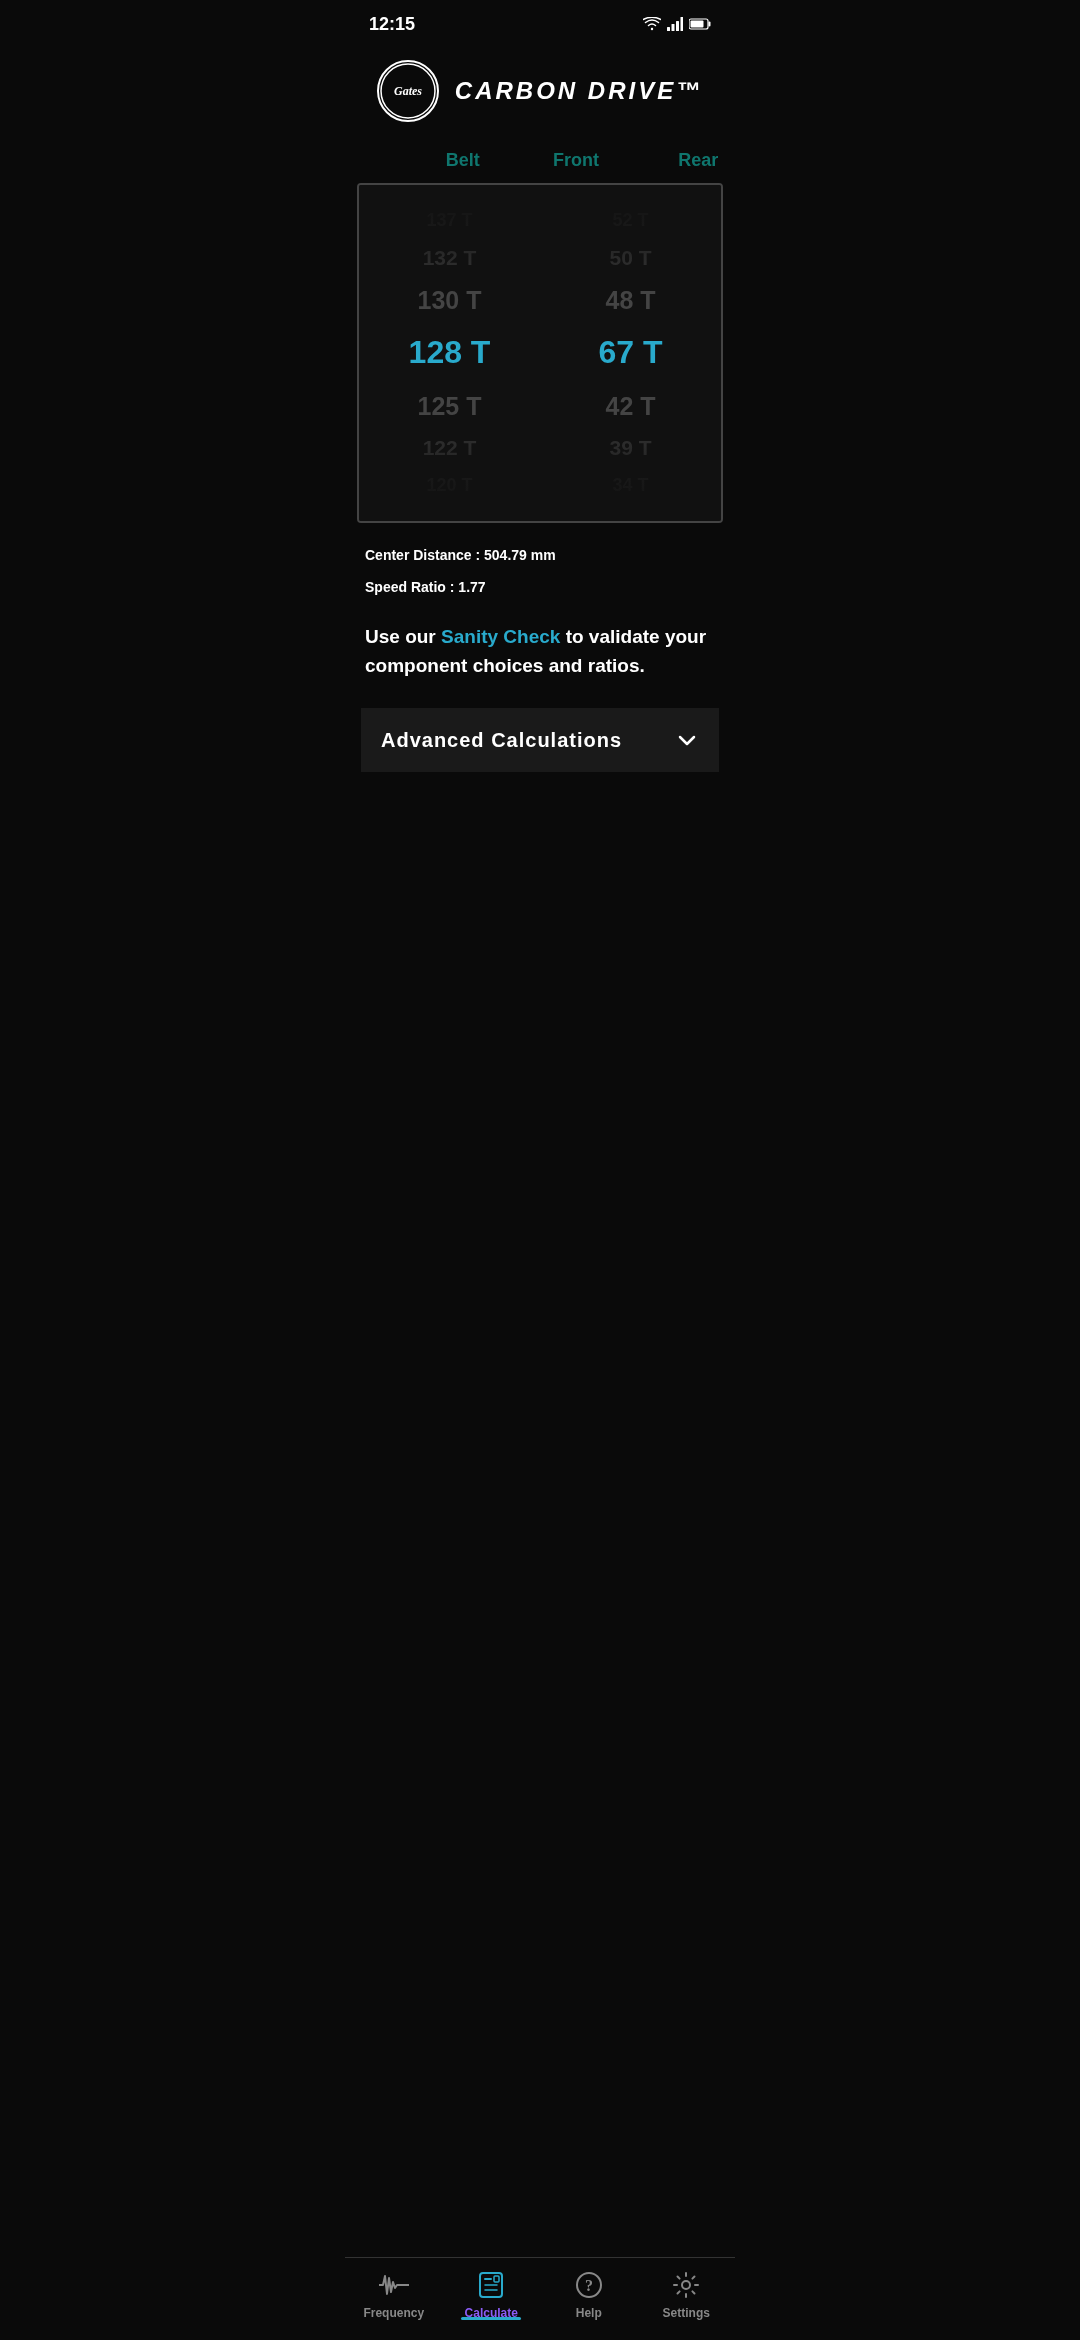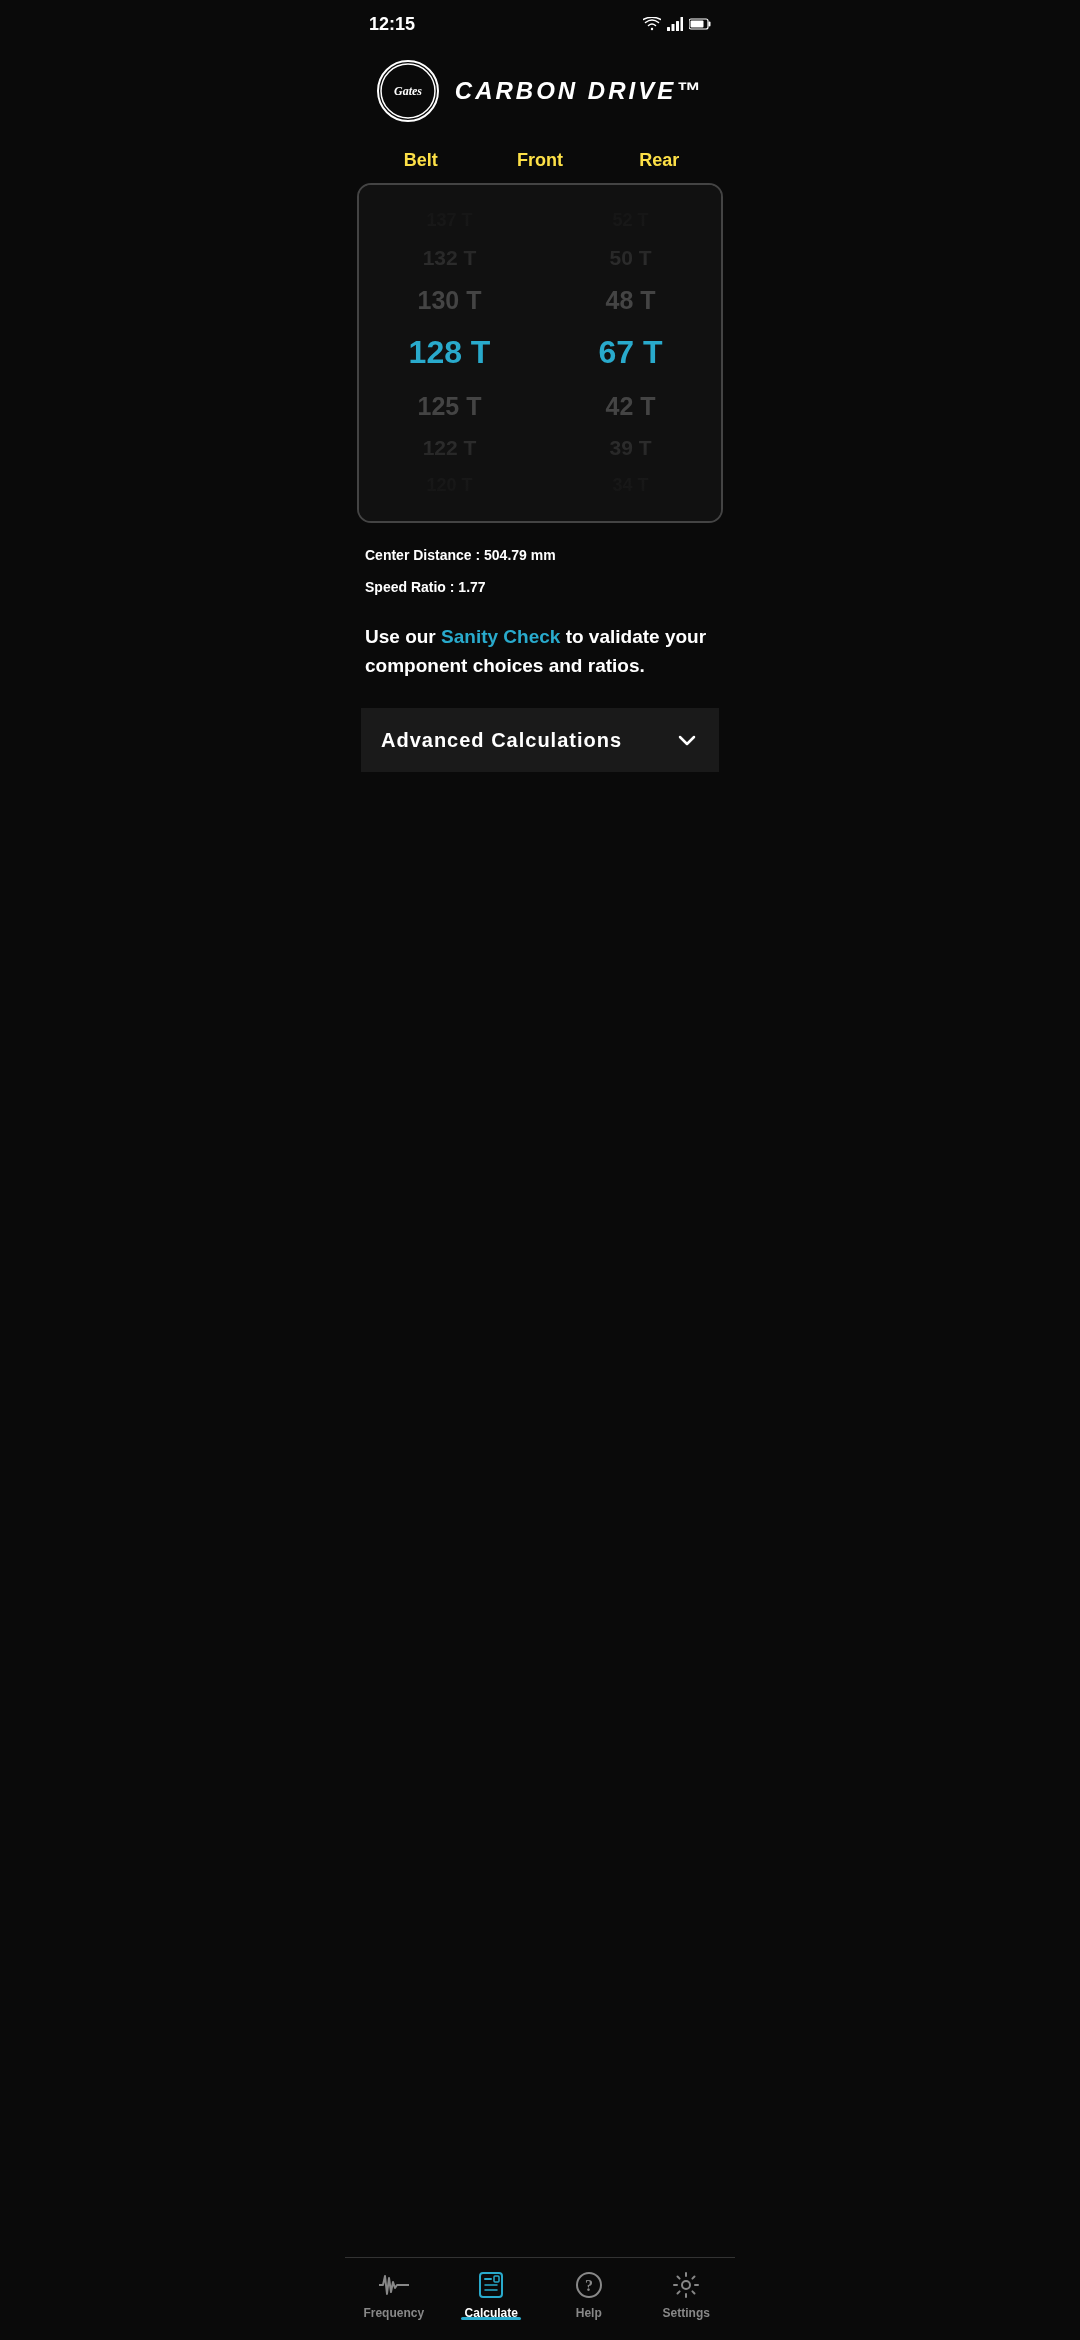--- a/index.html
+++ b/index.html
@@ -83,30 +83,30 @@
     .column-headers {
       display: flex;
       justify-content: space-around;
       padding: 8px 16px;
       margin-bottom: 4px;
     }
 
     .col-header {
       font-size: 18px;
       font-weight: 700;
-      color: #fde047;
-      text-align: center;
+      color: #0f766e;
+      text-align: right;
       width: 33%;
     }
 
     
     .picker-container {
       margin: 0 12px;
       border: 2px solid #444444;
-      border-radius: 14px;
+      border-radius: 4px;
       background-color: #111111;
       overflow: hidden;
       position: relative;
       height: 340px;
     }
 
     .picker-grid {
       display: flex;
       height: 100%;
       position: relative;
@@ -418,21 +418,21 @@
   <div class="nav-item active">
     <div class="nav-icon">
       <svg width="26" height="28" viewBox="0 0 26 28" fill="none">
         <rect x="2" y="2" width="22" height="24" rx="3" stroke="#29aacc" stroke-width="2"></rect>
         <line x1="7" y1="8" x2="13" y2="8" stroke="#29aacc" stroke-width="2" stroke-linecap="round"></line>
         <line x1="7" y1="14" x2="19" y2="14" stroke="#29aacc" stroke-width="1.5" stroke-linecap="round"></line>
         <line x1="7" y1="19" x2="19" y2="19" stroke="#29aacc" stroke-width="1.5" stroke-linecap="round"></line>
         <rect x="16" y="5" width="5" height="6" rx="1" stroke="#29aacc" stroke-width="1.5"></rect>
       </svg>
     </div>
-    <span class="nav-label" style="color:#ffffff;">Calculate</span>
+    <span class="nav-label" style="color:#8b5cf6;">Calculate</span>
     <div class="nav-active-indicator"></div>
   </div>
 
   <div class="nav-item">
     <div class="nav-icon">
       <svg width="28" height="28" viewBox="0 0 28 28" fill="none">
         <circle cx="14" cy="14" r="12" stroke="#888888" stroke-width="2"></circle>
         <text x="14" y="20" text-anchor="middle" font-size="16" font-weight="bold" fill="#888888" font-family="serif">?</text>
       </svg>
     </div>

